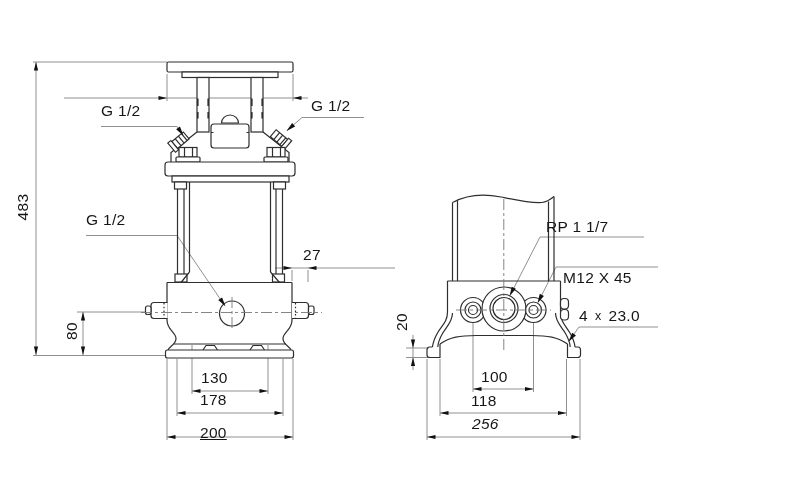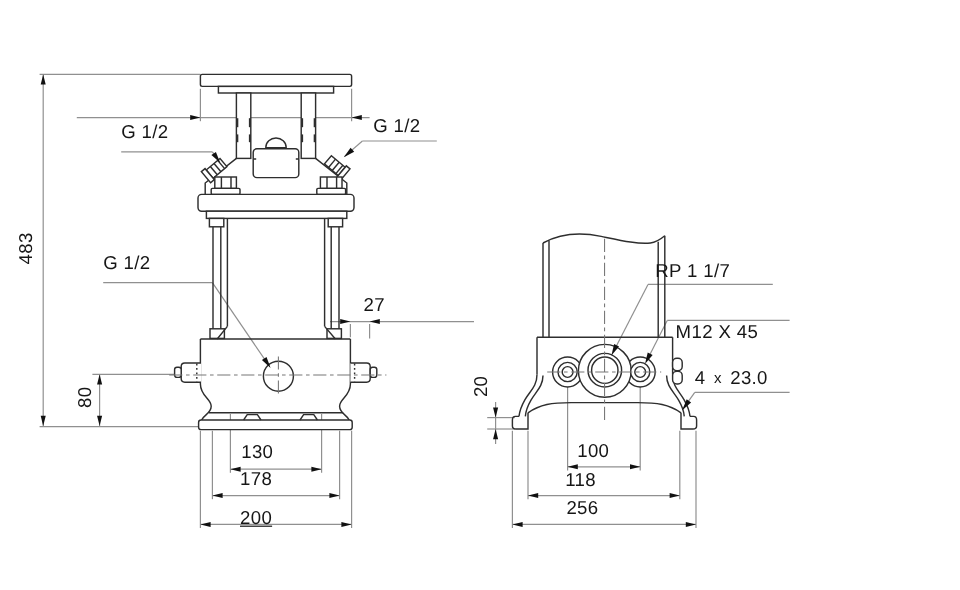--- a/index.html
+++ b/index.html
@@ -257,21 +257,21 @@
   <div class="lbl center" style="left:200px;top:392px;width:60px;">178</div>
 
   <div class="lbl center" style="left:200px;top:425px;width:60px;text-decoration:underline;">200</div>
 
   <div class="lbl rot" style="left:385px;top:314px;width:33px;">20</div>
 
   <div class="lbl center" style="left:481px;top:369px;width:60px;">100</div>
 
   <div class="lbl center" style="left:471px;top:393px;width:60px;">118</div>
 
-  <div class="lbl center" style="left:472px;top:416px;width:60px;">256</div>
+  <div class="lbl center" style="left:472px;top:416px;width:60px;font-style:italic;">256</div>
 
   <div class="lbl" style="left:546px;top:219px;">RP 1 1/7</div>
 
   <div class="lbl" style="left:563px;top:238px;margin-top:32px;">M12 X 45</div>
 
   <div class="lbl" style="left:579px;top:308px;">
     <span>4</span><span class="hx">x</span><span>23.0</span>
   </div>
 
 </div>

